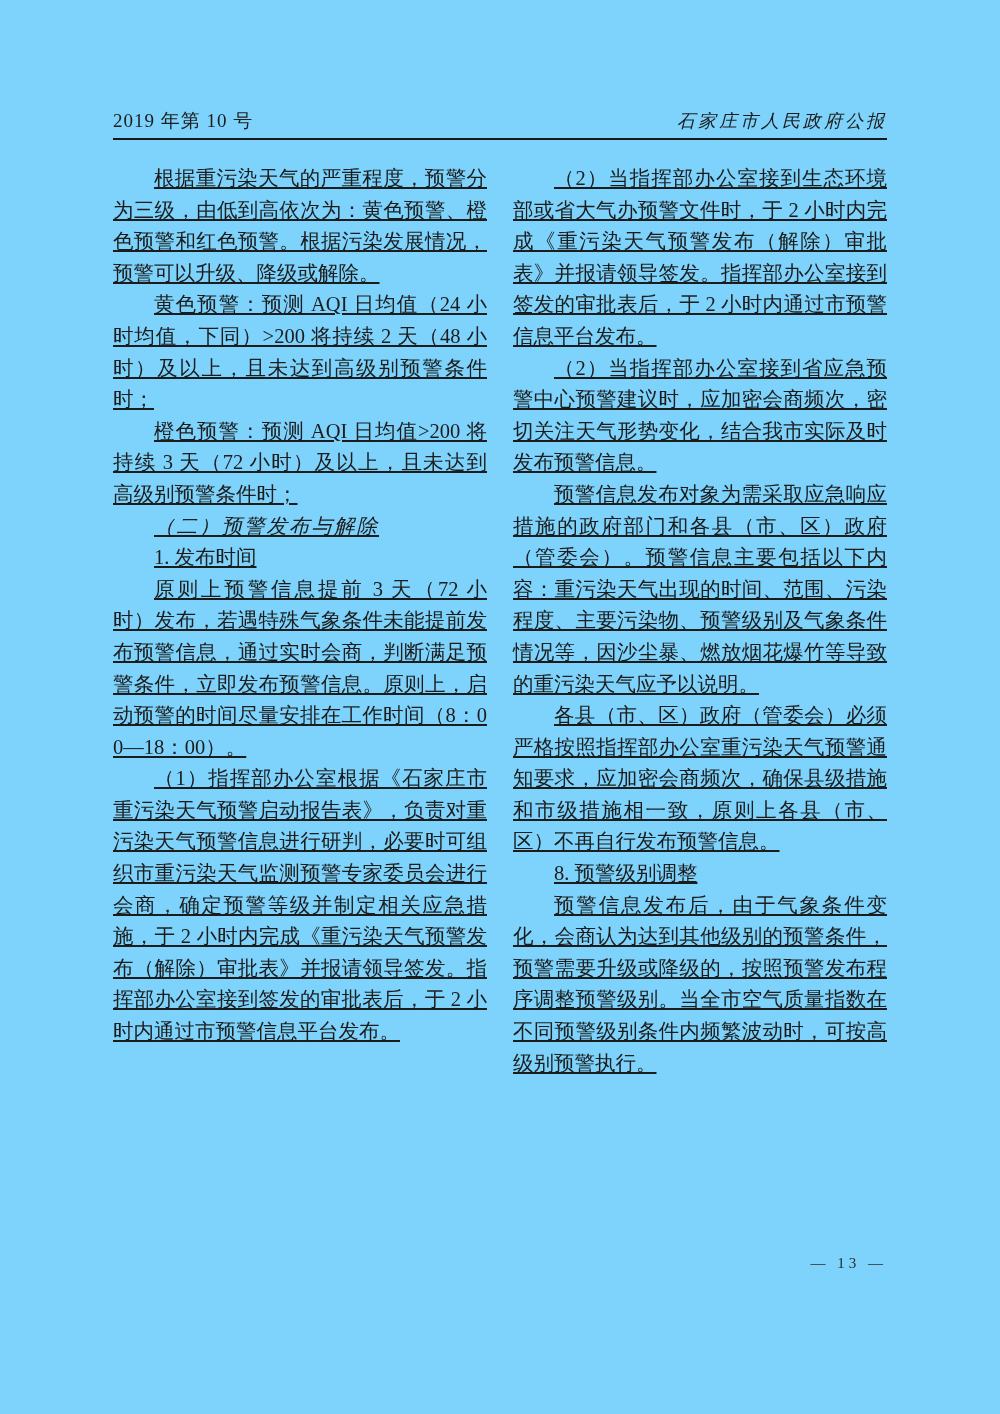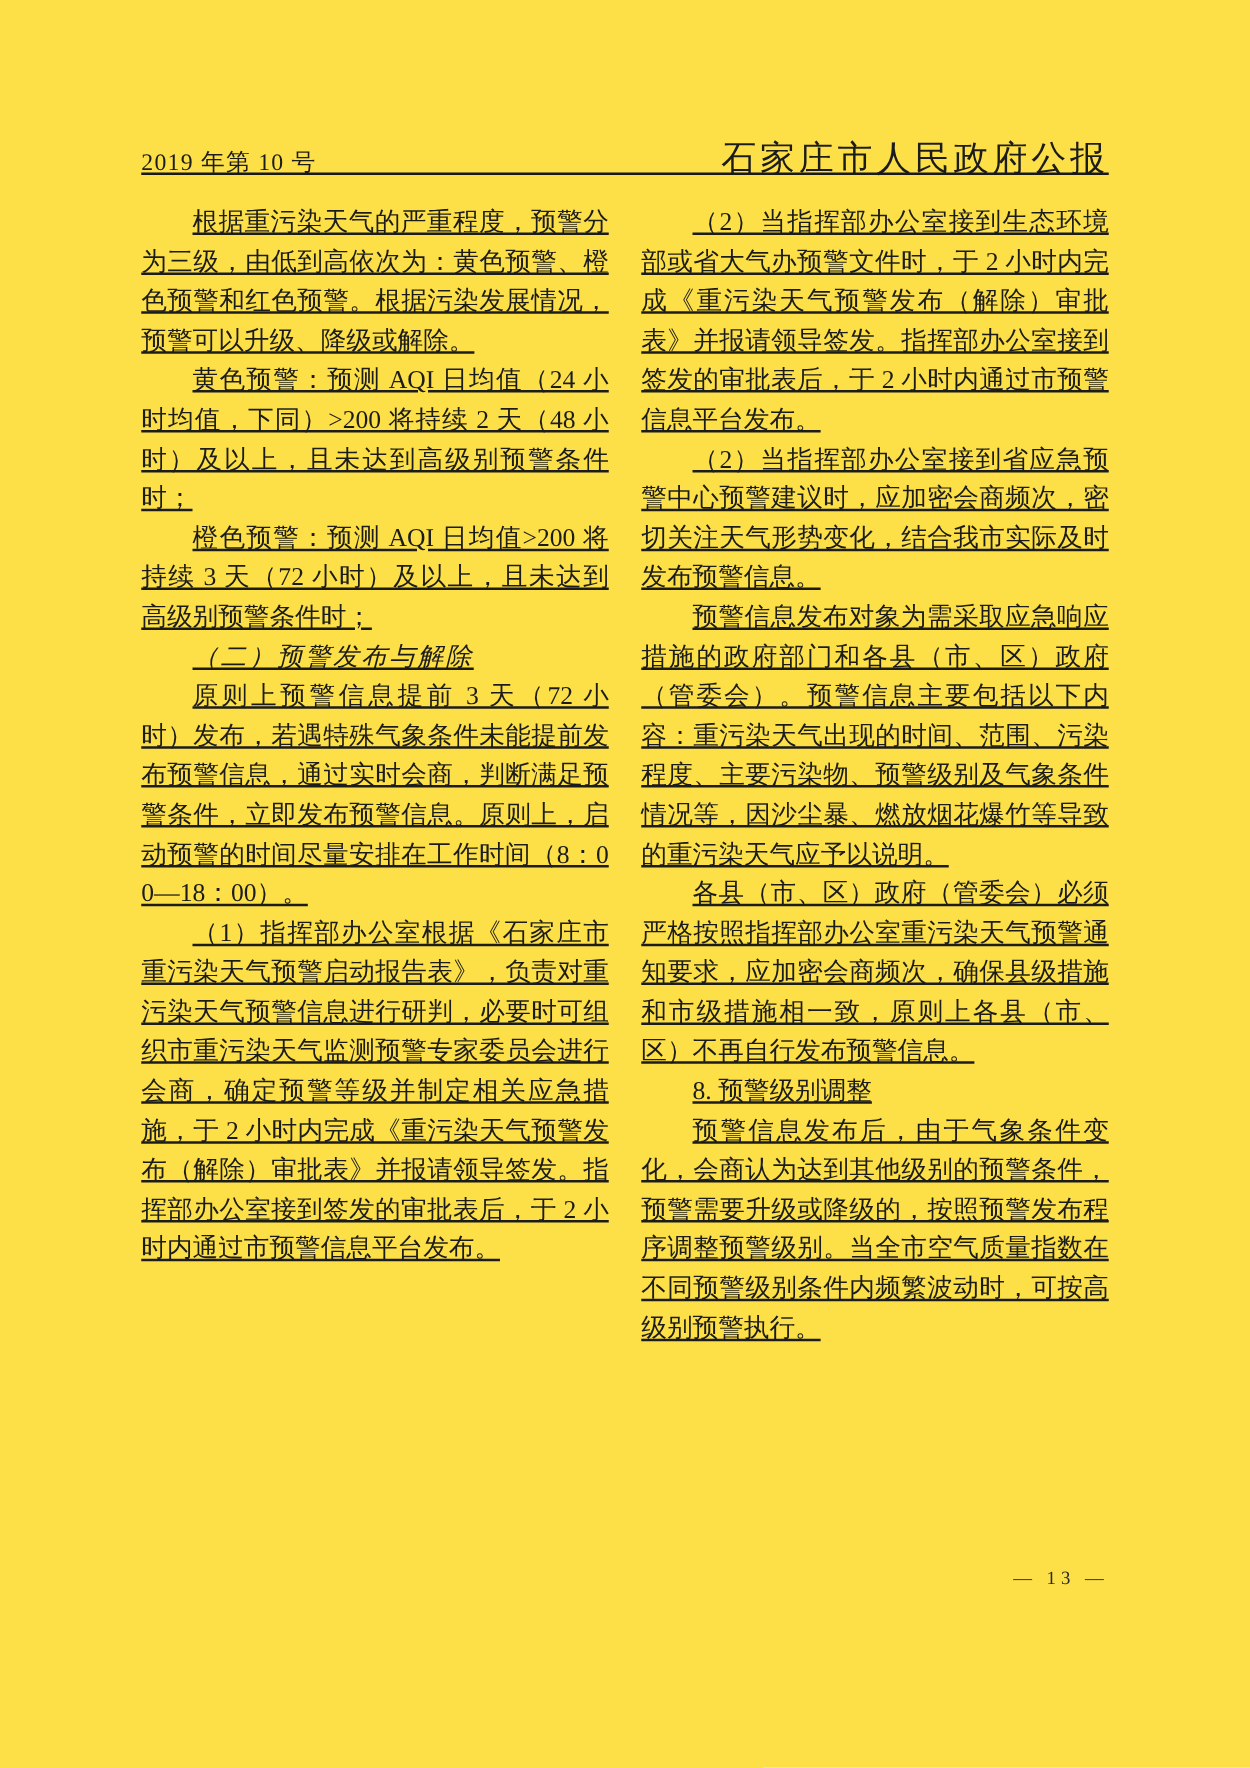--- a/index.html
+++ b/index.html
@@ -1,39 +1,40 @@
 <!DOCTYPE html>
 <html><head>
 <meta charset="utf-8">
 <style>
   html, body { margin: 0; padding: 0; background: #e8e8e8; }
   .page {
     position: relative;
     width: 1000px;
     height: 1414px;
     margin: 0 auto;
-    background: #fde047;
+    background: #7dd3fc;
     color: #1c1c1c;
     font-family: "Liberation Serif", "DejaVu Serif", serif;
     overflow: hidden;
   }
   .page-header {
     position: absolute;
     top: 108px;
     left: 113px;
     width: 774px;
     display: flex;
     justify-content: space-between;
     align-items: baseline;
     font-size: 19px;
   }
   .header-issue { letter-spacing: 1px; }
   .header-gazette-title {
+    font-style: italic;
     letter-spacing: 3px;
-    font-size: 28px;
+    font-size: 18px;
   }
   .header-rule {
     position: absolute;
     top: 138px;
     left: 113px;
     width: 774px;
     height: 0;
     border-top: 2px solid #191919;
   }
   .columns {
@@ -81,20 +82,21 @@
   </div>
 
   <div class="header-rule"></div>
 
   <div class="columns">
     <div class="col" id="col-left">
         <p>根据重污染天气的严重程度，预警分为三级，由低到高依次为：黄色预警、橙色预警和红色预警。根据污染发展情况，预警可以升级、降级或解除。</p>
         <p>黄色预警：预测 AQI 日均值（24 小时均值，下同）&gt;200 将持续 2 天（48 小时）及以上，且未达到高级别预警条件时；</p>
         <p>橙色预警：预测 AQI 日均值&gt;200 将持续 3 天（72 小时）及以上，且未达到高级别预警条件时；</p>
         <p class="kaiti">（二）预警发布与解除</p>
+        <p>1. 发布时间</p>
         <p>原则上预警信息提前 3 天（72 小时）发布，若遇特殊气象条件未能提前发布预警信息，通过实时会商，判断满足预警条件，立即发布预警信息。原则上，启动预警的时间尽量安排在工作时间（8：00—18：00）。</p>
         <p>（1）指挥部办公室根据《石家庄市重污染天气预警启动报告表》，负责对重污染天气预警信息进行研判，必要时可组织市重污染天气监测预警专家委员会进行会商，确定预警等级并制定相关应急措施，于 2 小时内完成《重污染天气预警发布（解除）审批表》并报请领导签发。指挥部办公室接到签发的审批表后，于 2 小时内通过市预警信息平台发布。</p>
       </div>
     <div class="col" id="col-right">
         <p>（2）当指挥部办公室接到生态环境部或省大气办预警文件时，于 2 小时内完成《重污染天气预警发布（解除）审批表》并报请领导签发。指挥部办公室接到签发的审批表后，于 2 小时内通过市预警信息平台发布。</p>
         <p>（2）当指挥部办公室接到省应急预警中心预警建议时，应加密会商频次，密切关注天气形势变化，结合我市实际及时发布预警信息。</p>
         <p>预警信息发布对象为需采取应急响应措施的政府部门和各县（市、区）政府（管委会）。预警信息主要包括以下内容：重污染天气出现的时间、范围、污染程度、主要污染物、预警级别及气象条件情况等，因沙尘暴、燃放烟花爆竹等导致的重污染天气应予以说明。</p>
         <p>各县（市、区）政府（管委会）必须严格按照指挥部办公室重污染天气预警通知要求，应加密会商频次，确保县级措施和市级措施相一致，原则上各县（市、区）不再自行发布预警信息。</p>
         <p>8. 预警级别调整</p>
         <p>预警信息发布后，由于气象条件变化，会商认为达到其他级别的预警条件，预警需要升级或降级的，按照预警发布程序调整预警级别。当全市空气质量指数在不同预警级别条件内频繁波动时，可按高级别预警执行。</p>

